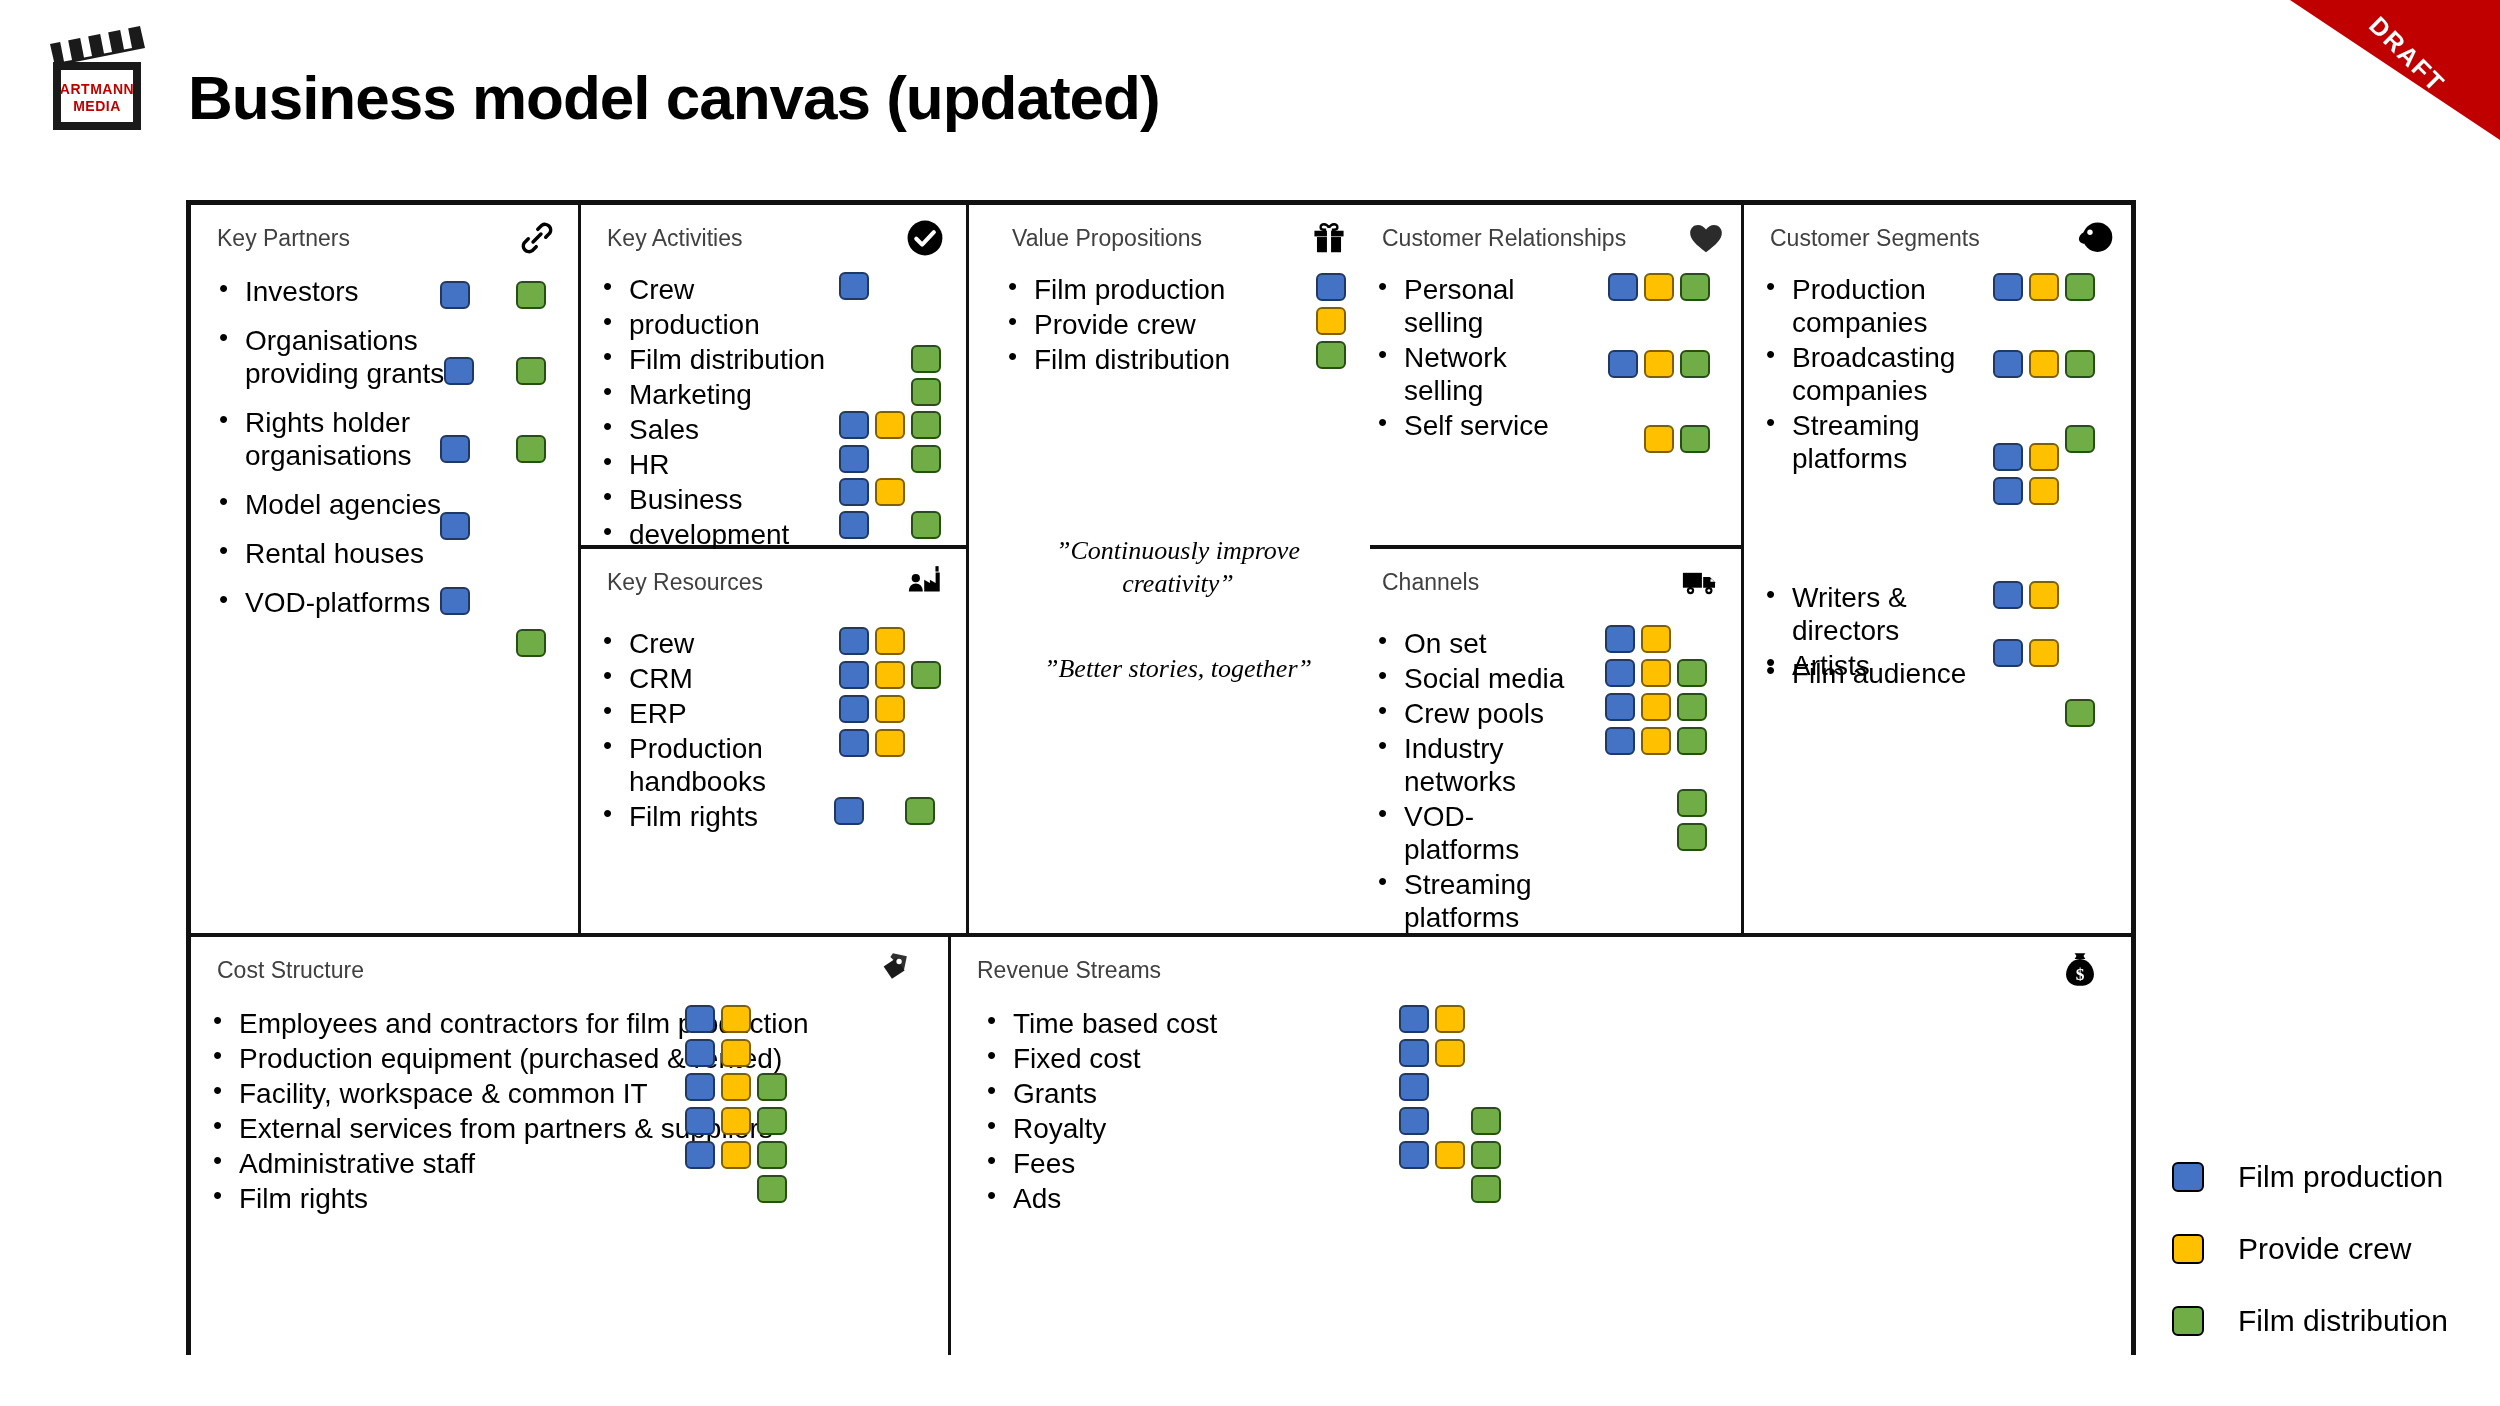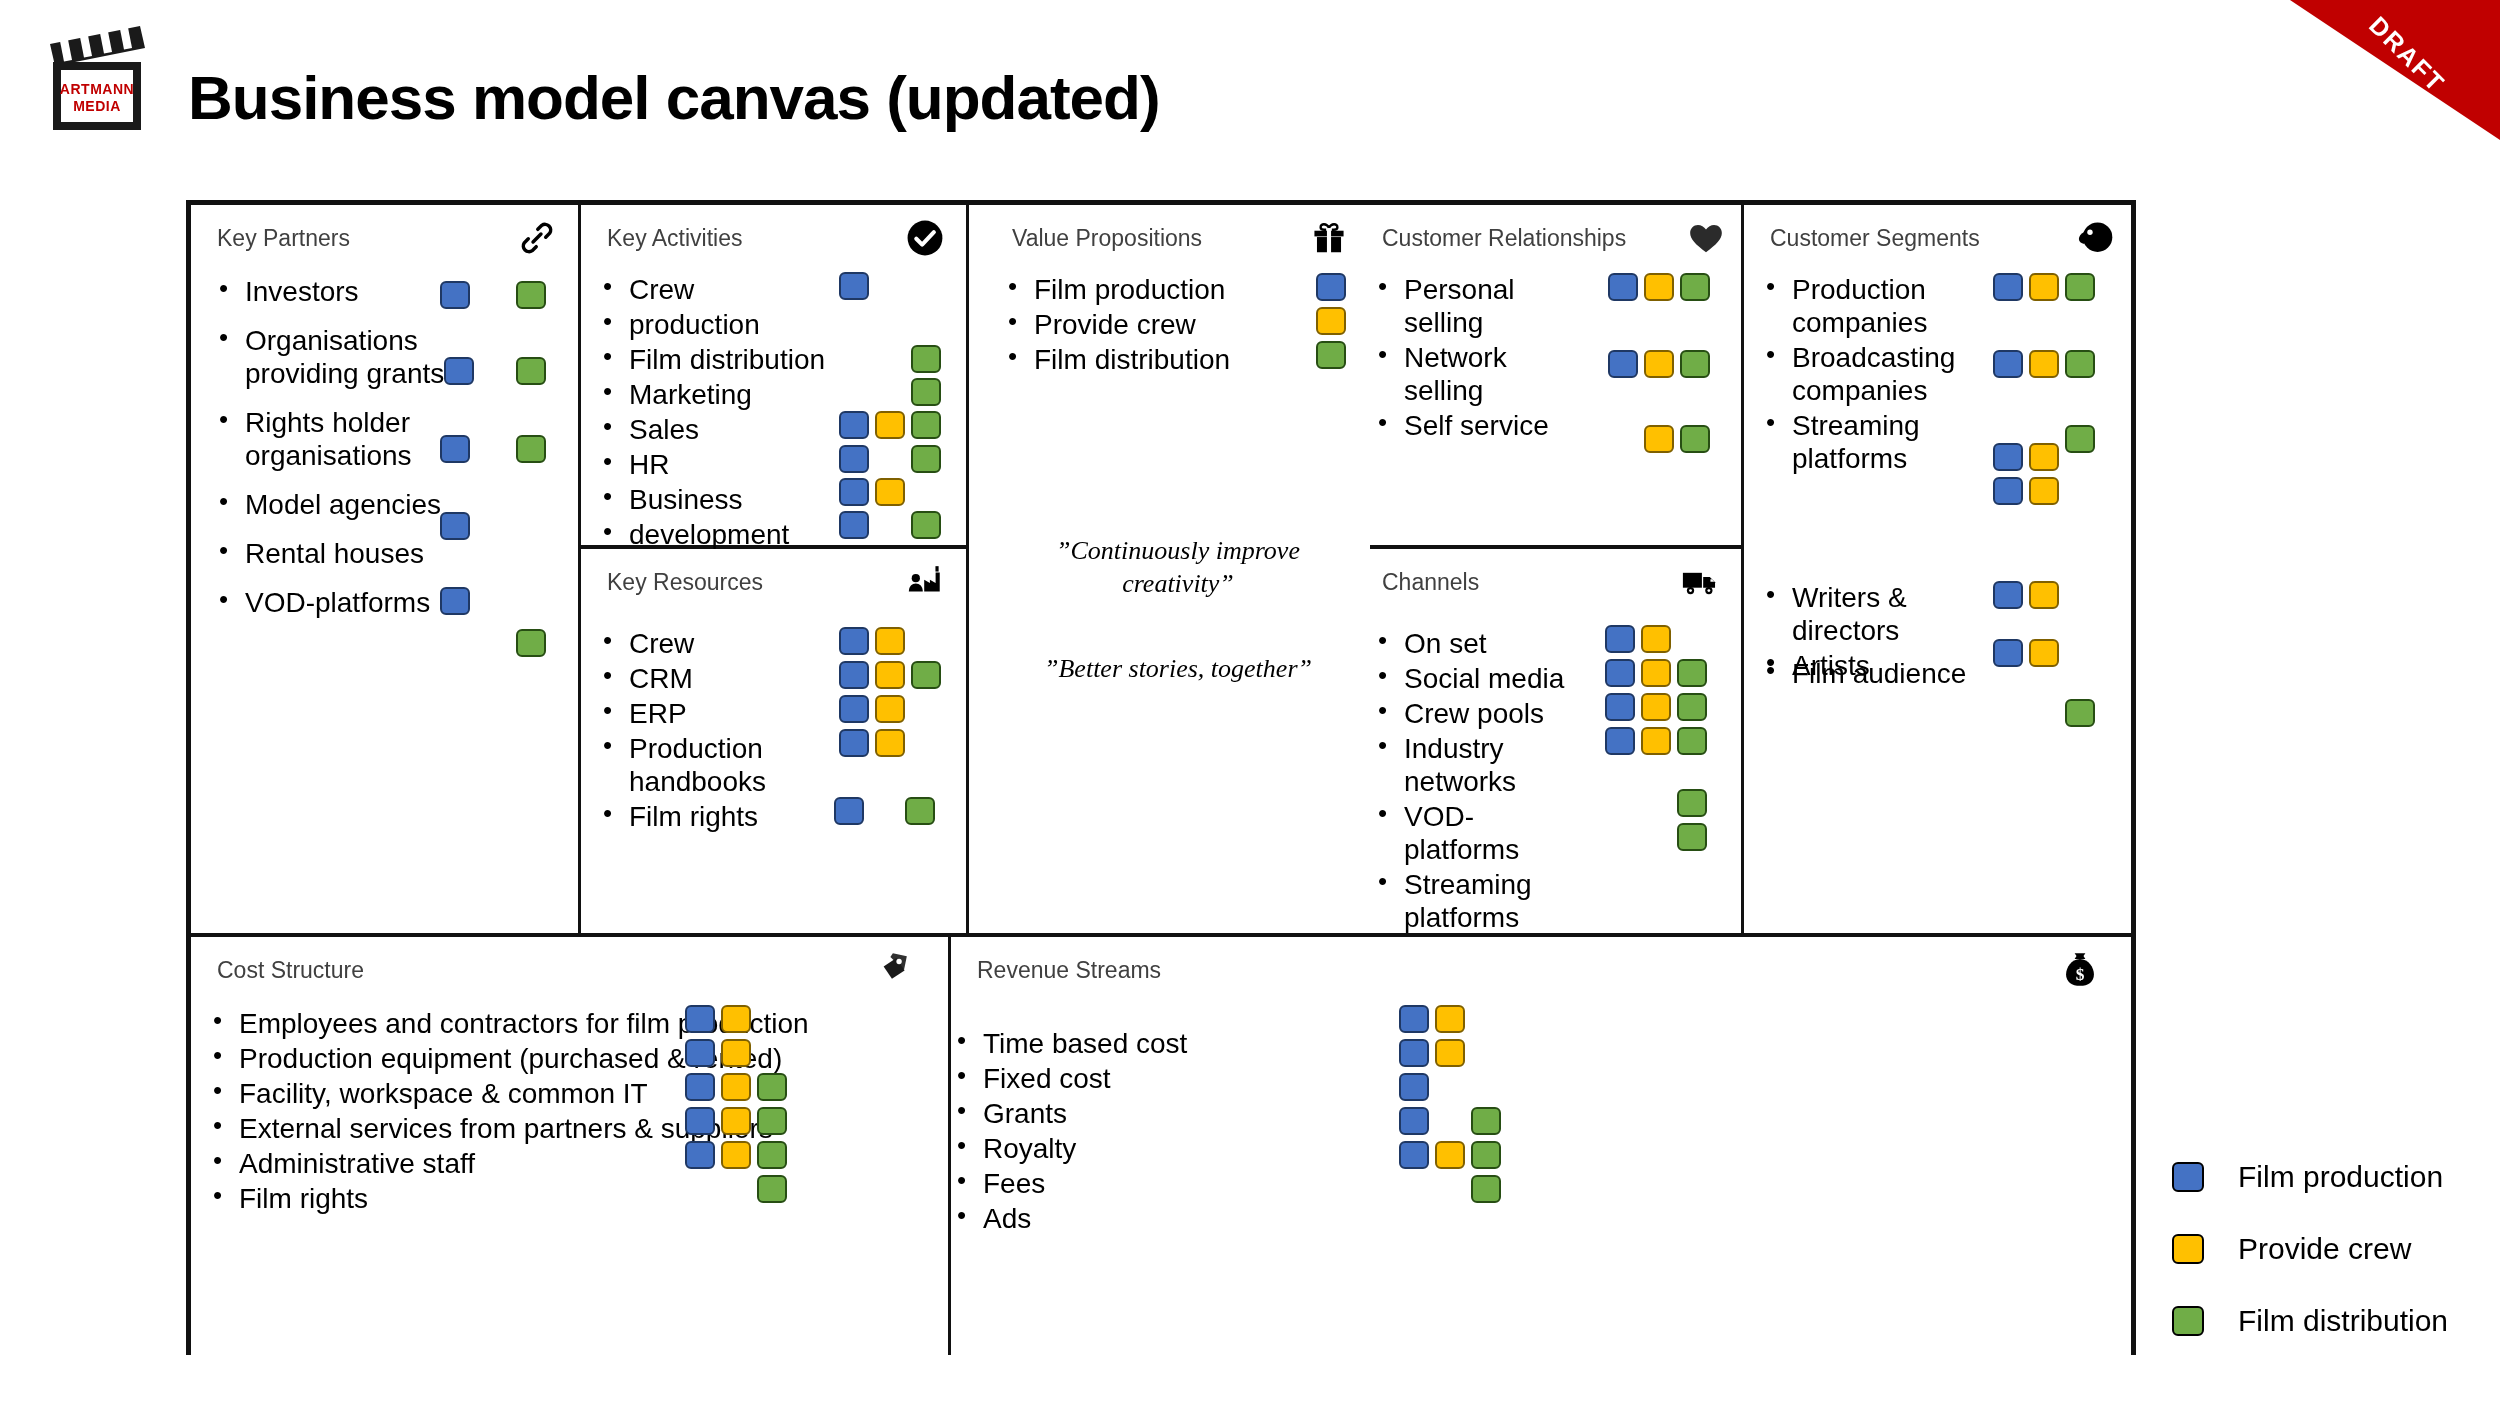--- a/index.html
+++ b/index.html
@@ -417,21 +417,21 @@
 
     <div class="cell" style="left:760px;top:732px;width:1180px;height:420px;">
       <div class="hdr">Revenue Streams</div>
       <div class="hdr-icon" style="right:30px;">
         <svg viewBox="0 0 24 24">
           <path d="M8.6 1.4 h6.8 l-1.2 1.8 1.2 1.8 h-6.8 l1.2-1.8 z" fill="#000"></path>
           <path d="M12 5 c5.4 0 8.8 5.4 8.8 9.8 0 4.6-3.6 7.2-8.8 7.2 s-8.8-2.6-8.8-7.2 C3.2 10.4 6.6 5 12 5z" fill="#000"></path>
           <text x="12" y="18.5" font-family="Liberation Serif, serif" font-size="11" font-weight="bold" fill="#fff" text-anchor="middle">$</text>
         </svg>
       </div>
-      <ul class="items" style="left:2px;top:70px;width:340px;margin-top:20px;">
+      <ul class="items" style="left:32px;top:70px;width:340px;">
         <li>Time based cost</li>
         <li>Fixed cost</li>
         <li>Grants</li>
         <li>Royalty</li>
         <li>Fees</li>
         <li>Ads</li>
       </ul>
       <div class="badge b-blue" style="left:448px;top:68px;"></div>
       <div class="badge b-yellow" style="left:484px;top:68px;"></div>
       <div class="badge b-blue" style="left:448px;top:102px;"></div>

